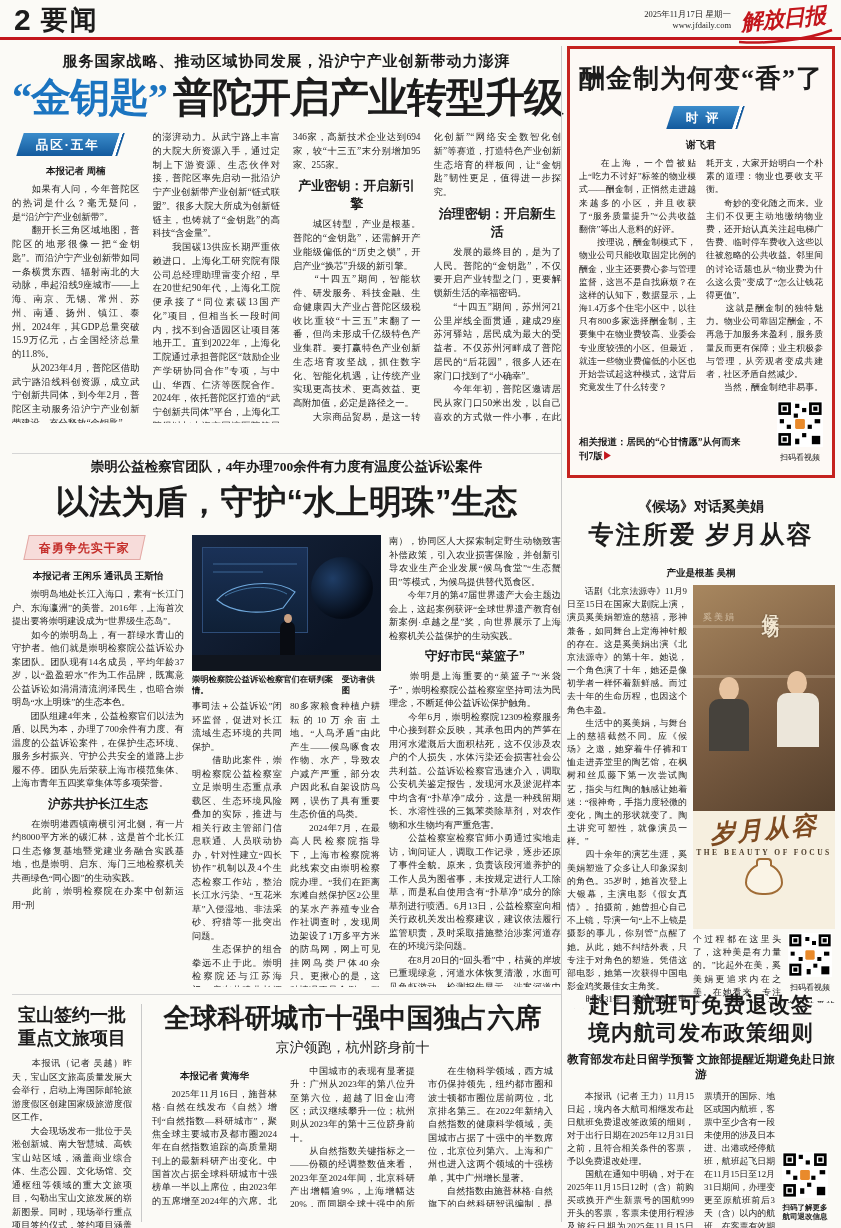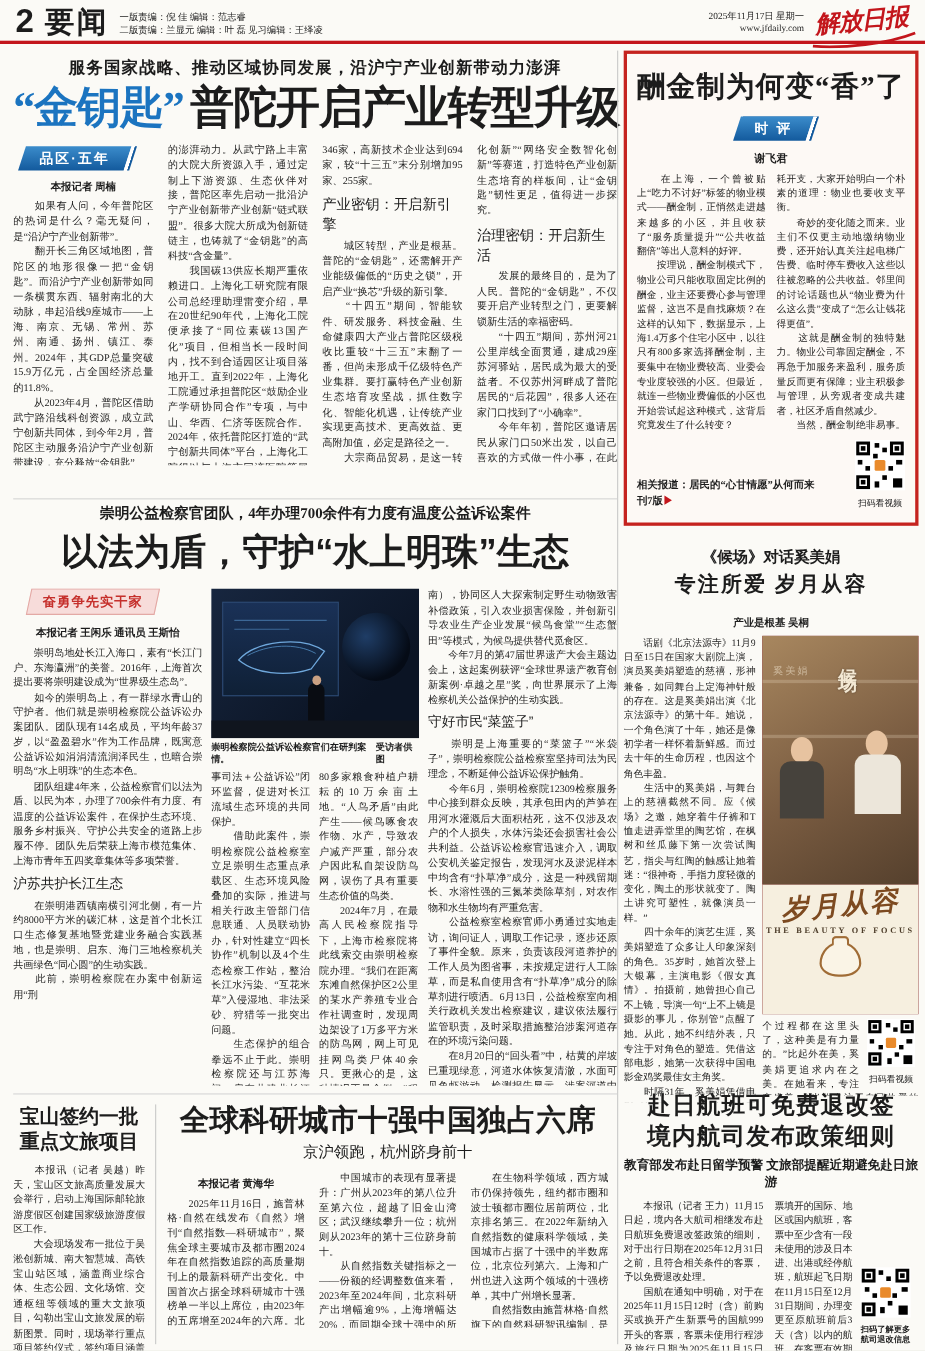--- a/index.html
+++ b/index.html
@@ -18,21 +18,21 @@
   .dateblock { text-align:right; font-size:8.5px; line-height:11px; padding-top:5px; }
   .masthead { position:relative; width:92px; height:30px; }
   .masthead-text { font-size:22px; font-weight:bold; font-style:italic; color:#c3161c; transform:rotate(-5deg); display:inline-block; letter-spacing:-1px; }
   .redrule { position:absolute; left:0; top:37px; width:841px; height:3px; background:#c3161c; }
   .swoosh { position:absolute; right:0; top:24px; }
 
   
   .kicker { text-align:center; font-weight:bold; }
   .coltext { text-align:justify; white-space:pre-line; color:#1d1d1d; }
   .colwrap { overflow:hidden; }
-  .subhead { text-align:left; font-weight:normal; font-family:"Liberation Sans",sans-serif; margin:5px 0; }
+  .subhead { text-align:center; font-weight:bold; font-family:"Liberation Sans",sans-serif; margin:5px 0; }
   .byline { text-align:center; font-weight:bold; font-size:9.5px; margin:5px 0; }
   .vline { position:absolute; width:1px; background:#c9c9c9; }
   .hline { position:absolute; height:1px; background:#d5d5d5; }
 
   
   .lead { position:absolute; left:12px; top:52px; width:549px; }
   .lead .kicker { font-size:15px; letter-spacing:1px; }
   .lead-headline { text-align:center; font-weight:700; font-size:40px; line-height:1.15; letter-spacing:-1px; margin:4px 0 10px; white-space:nowrap; }
   .hl-blue { color:#1b74c0; margin-right:6px; }
   .lead-cols { display:flex; gap:13px; }
@@ -73,26 +73,26 @@
   .photo1 .presenter-body { position:absolute; left:88px; bottom:14px; width:15px; height:36px; background:#090c12; border-radius:7px 7px 0 0; }
   .photo1 .presenter-head { position:absolute; left:92px; bottom:48px; width:8px; height:9px; background:#caa183; border-radius:50%; }
   .photo1 .desk { position:absolute; left:0; bottom:0; width:100%; height:16px; background:#10151e; }
   .photo-caption { display:flex; justify-content:space-between; font-size:8.3px; font-weight:bold; margin:3px 0 4px; }
   .eco-subcols { display:flex; gap:8px; }
   .eco-subcol { width:90px; height:300px; }
 
   
   .theater { position:absolute; left:567px; top:498px; width:268px; }
   .theater .kicker { font-size:14px; }
-  .theater-headline { text-align:center; font-family:"Liberation Sans",sans-serif; font-weight:900; font-size:19px; letter-spacing:2px; margin:2px 0 16px; }
+  .theater-headline { text-align:center; font-family:"Liberation Sans",sans-serif; font-weight:900; font-size:25px; letter-spacing:2px; margin:2px 0 16px; }
   .theater-row { display:flex; gap:6px; margin-top:4px; }
   .t-col1 { width:120px; height:424px; }
   .theater .coltext { font-size:8.9px; line-height:1.48; }
   .t-right { width:142px; }
-  .poster { position:relative; width:142px; height:344px; overflow:hidden; background:#7f1d1d; }
+  .poster { position:relative; width:142px; height:344px; overflow:hidden; background:#000000; }
   .poster-top { position:relative; height:226px; background:linear-gradient(150deg,#a8875f,#7a5c41 55%,#55402d); }
   .shelf { position:absolute; left:0; width:100%; height:3px; background:rgba(240,225,200,0.25); }
   .p-head { position:absolute; width:20px; height:24px; border-radius:50%; background:#e7c3a0; }
   .p-body-dark { position:absolute; width:40px; height:52px; border-radius:10px 10px 0 0; background:#46423c; }
   .p-body-light { position:absolute; width:42px; height:54px; border-radius:10px 10px 0 0; background:#ece6da; }
   .poster-title-v { position:absolute; top:16px; left:66px; writing-mode:vertical-rl; color:#f3e8d3; font-size:17px; letter-spacing:6px; text-shadow:0 0 2px rgba(0,0,0,0.4); font-weight:bold; }
   .poster-names { position:absolute; top:26px; left:10px; color:rgba(245,235,215,0.55); font-size:9px; letter-spacing:2px; }
   .poster-bottom { height:118px; text-align:center; background:#f6efdf; }
   .calligraphy { display:inline-block; margin-top:2px; font-size:25px; font-weight:bold; font-style:italic; color:#7d4a20; transform:rotate(-5deg); letter-spacing:2px; }
   .english { font-size:7.5px; letter-spacing:2.5px; color:#4c3c29; font-weight:bold; margin-top:2px; }
@@ -124,24 +124,20 @@
 </style>
 </head>
 <body>
 
 <div class="page">
 
   <div class="hdr">
     <div class="hdr-left">
       <div class="pagenum">2</div>
       <div class="secname">要闻</div>
-      <div class="credits">
-        <div>一版责编：倪 佳 编辑：范志睿</div>
-        <div>二版责编：兰显元 编辑：叶 磊 见习编辑：王绎凌</div>
-      </div>
     </div>
     <div class="hdr-right">
       <div class="dateblock">
         <div>2025年11月17日 星期一</div>
         <div>www.jfdaily.com</div>
       </div>
       <div class="masthead">
         <span class="masthead-text">解放日报</span>
         <svg class="swoosh" width="96" height="16" viewBox="0 0 96 16">
             <path d="M2 14 C 30 16, 70 12, 95 2" stroke="#c3161c" stroke-width="2.5" fill="none"></path>

